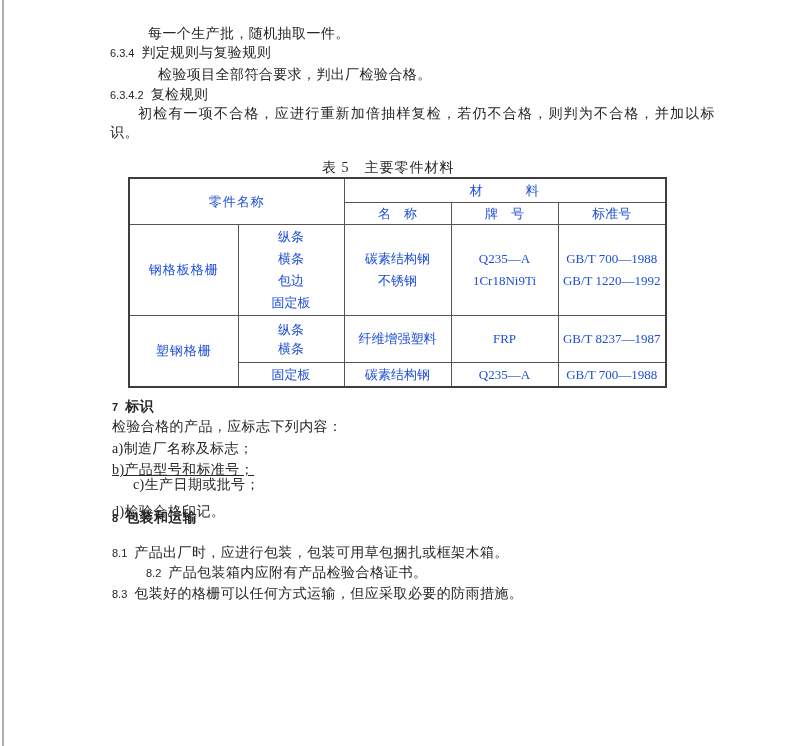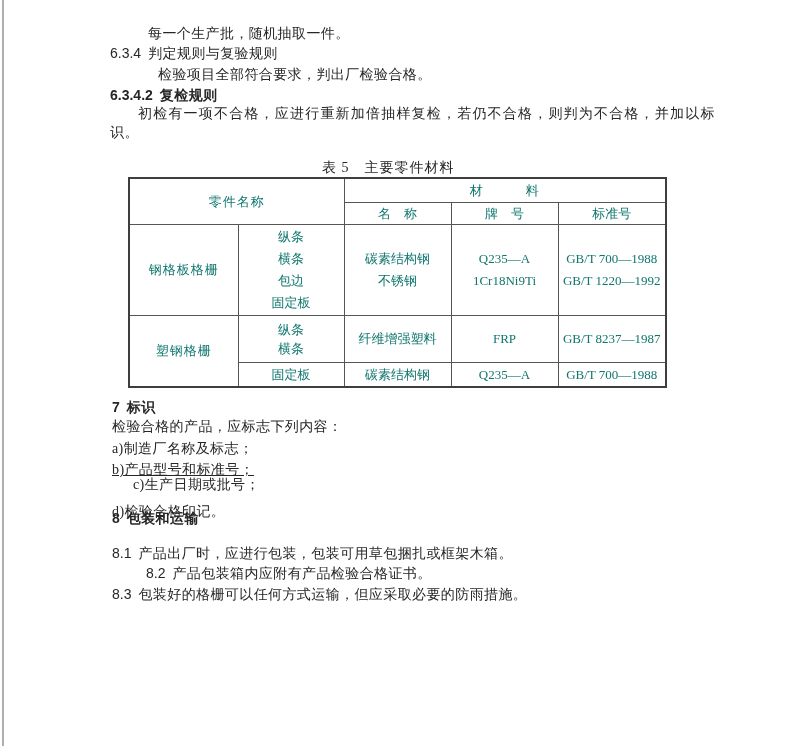--- a/index.html
+++ b/index.html
@@ -18,41 +18,41 @@
   }
   .line {
     position:absolute;
     white-space:nowrap;
     font-size:14px;
     line-height:18px;
     letter-spacing:0.4px;
   }
   .line .num {
     font-family:"Liberation Sans","DejaVu Sans",sans-serif;
-    font-size:14px;
+    font-size:11px;
     margin-right:7px;
     letter-spacing:0;
   }
   .wide { letter-spacing:1.2px; }
   .caption {
     position:absolute; left:322px; top:159px;
     font-size:14px; font-weight:normal;
     letter-spacing:1px;
     white-space:nowrap;
   }
   .tablewrap {
     position:absolute; left:128px; top:177px;
     filter:blur(0.25px);
   }
   table.mat {
     border-collapse:collapse;
     table-layout:fixed;
     width:537px;
     font-size:13px;
-    color:#0f766e;
+    color:#1d4ed8;
     border:2px solid #3e3e3e;
   }
   table.mat td {
     border:1px solid #555;
     text-align:center;
     padding:0;
     vertical-align:middle;
     overflow:hidden;
   }
   td.hdr1 { height:23px; letter-spacing:1px; }
@@ -68,21 +68,21 @@
   td.single-top { vertical-align:top; padding-top:6px; }
 </style>
 </head>
 <body>
 
 <div class="edge-line"></div>
 
 <div class="line" style="left:148px; top:25px;text-align:right;">每一个生产批，随机抽取一件。</div>
 <div class="line" style="left:110px; top:44px;"><span class="num">6.3.4</span><span>判定规则与复验规则</span></div>
 <div class="line" style="left:158px; top:66px;">检验项目全部符合要求，判出厂检验合格。</div>
-<div class="line" style="left:110px; top:86px;font-weight:bold;"><span class="num">6.3.4.2</span><span>复检规则</span></div>
+<div class="line" style="left:110px; top:86px;"><span class="num">6.3.4.2</span><span>复检规则</span></div>
 <div class="line wide" style="left:138px; top:105px;">初检有一项不合格，应进行重新加倍抽样复检，若仍不合格，则判为不合格，并加以标</div>
 <div class="line" style="left:110px; top:124px;">识。</div>
 
 <div class="caption">表 5　主要零件材料</div>
 
 <div class="tablewrap">
   <table class="mat">
     <colgroup>
       <col style="width:109px">
         <col style="width:106px">

